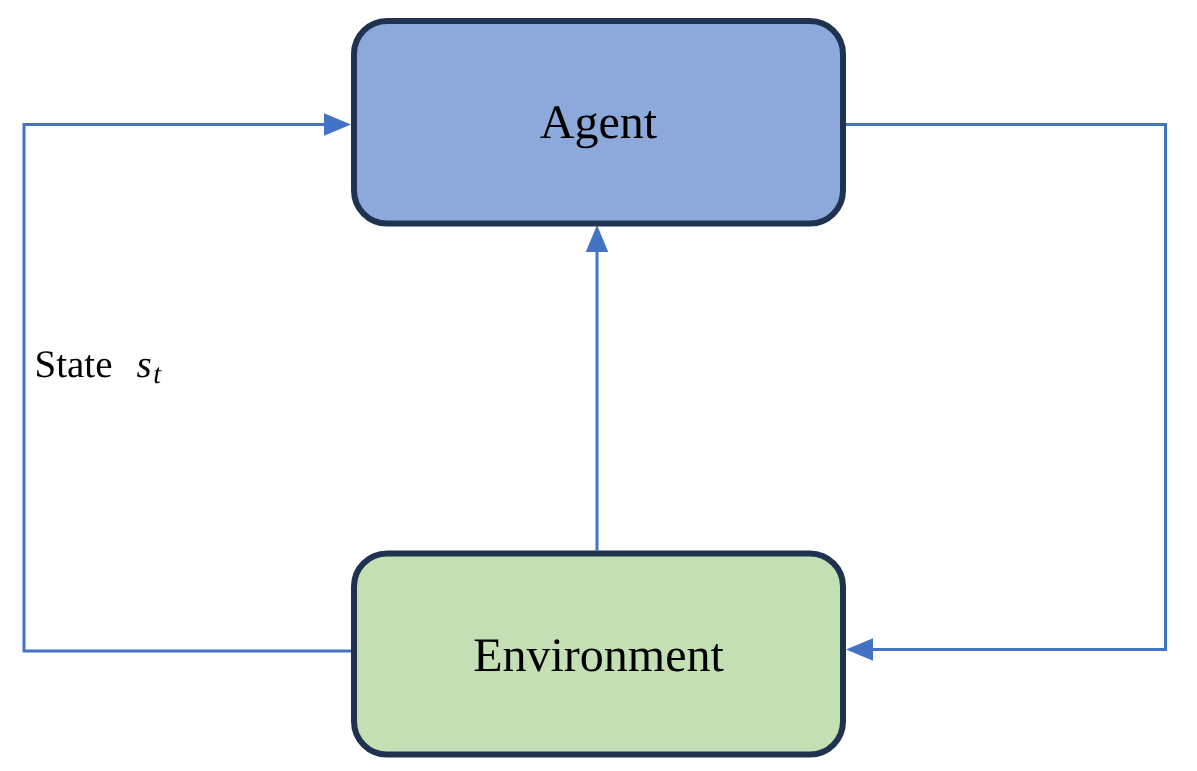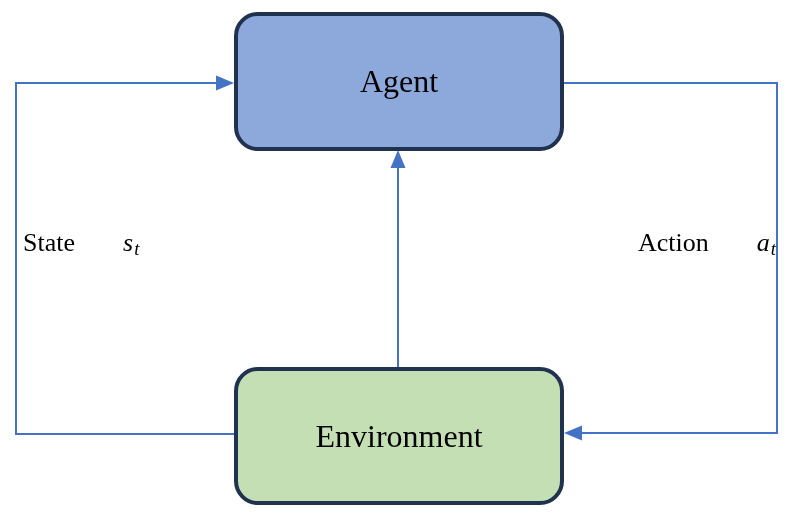--- a/index.html
+++ b/index.html
@@ -61,21 +61,20 @@
     position: absolute;
     top: 228px;
     display: flex;
     align-items: baseline;
     font-size: 26px;
     color: #000000;
     white-space: nowrap;
   }
   .edge-label .math {
     font-style: italic;
-    margin-left: 32px;
   }
   .edge-label sub {
     font-size: 0.72em;
     font-style: italic;
     line-height: 0;
     vertical-align: -0.22em;
     margin-left: 1px;
   }
   .label-state  { left: 23px; }
   .label-state .gap  { width: 16px; }
@@ -116,19 +115,14 @@
     <span>Agent</span>
   </div>
 
   <div class="edge-label label-state">
     <span>State</span>
     <span class="gap"></span>
     <span class="math"><span>s</span><sub>t</sub></span>
   </div>
 
 
-  <div class="edge-label label-action">
-    <span>Action</span>
-    <span class="gap"></span>
-    <span class="math"><span>a</span><sub>t</sub></span>
-  </div>
 
 </div>
 
 </body></html>

